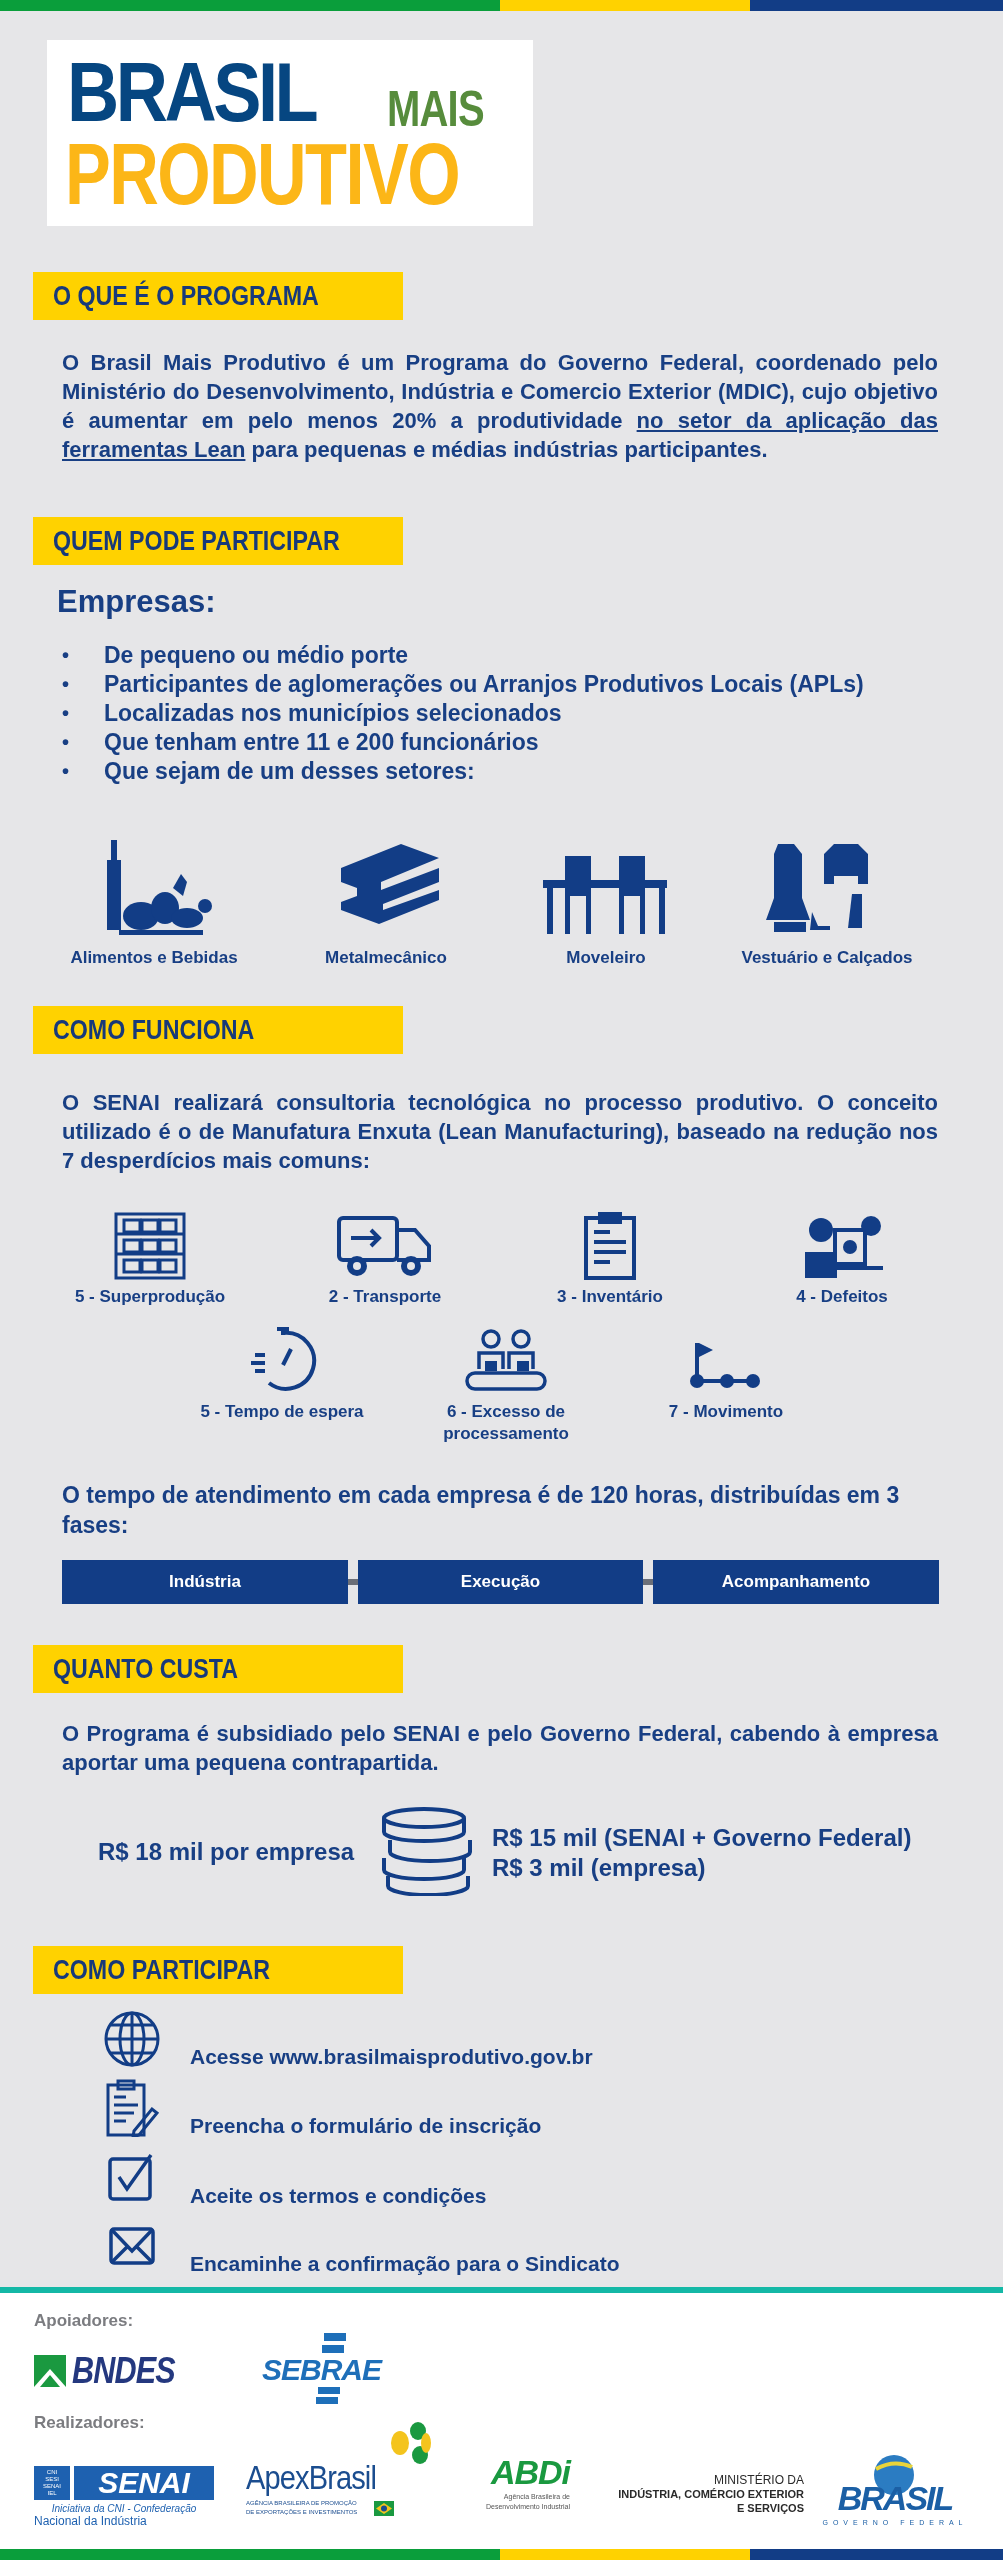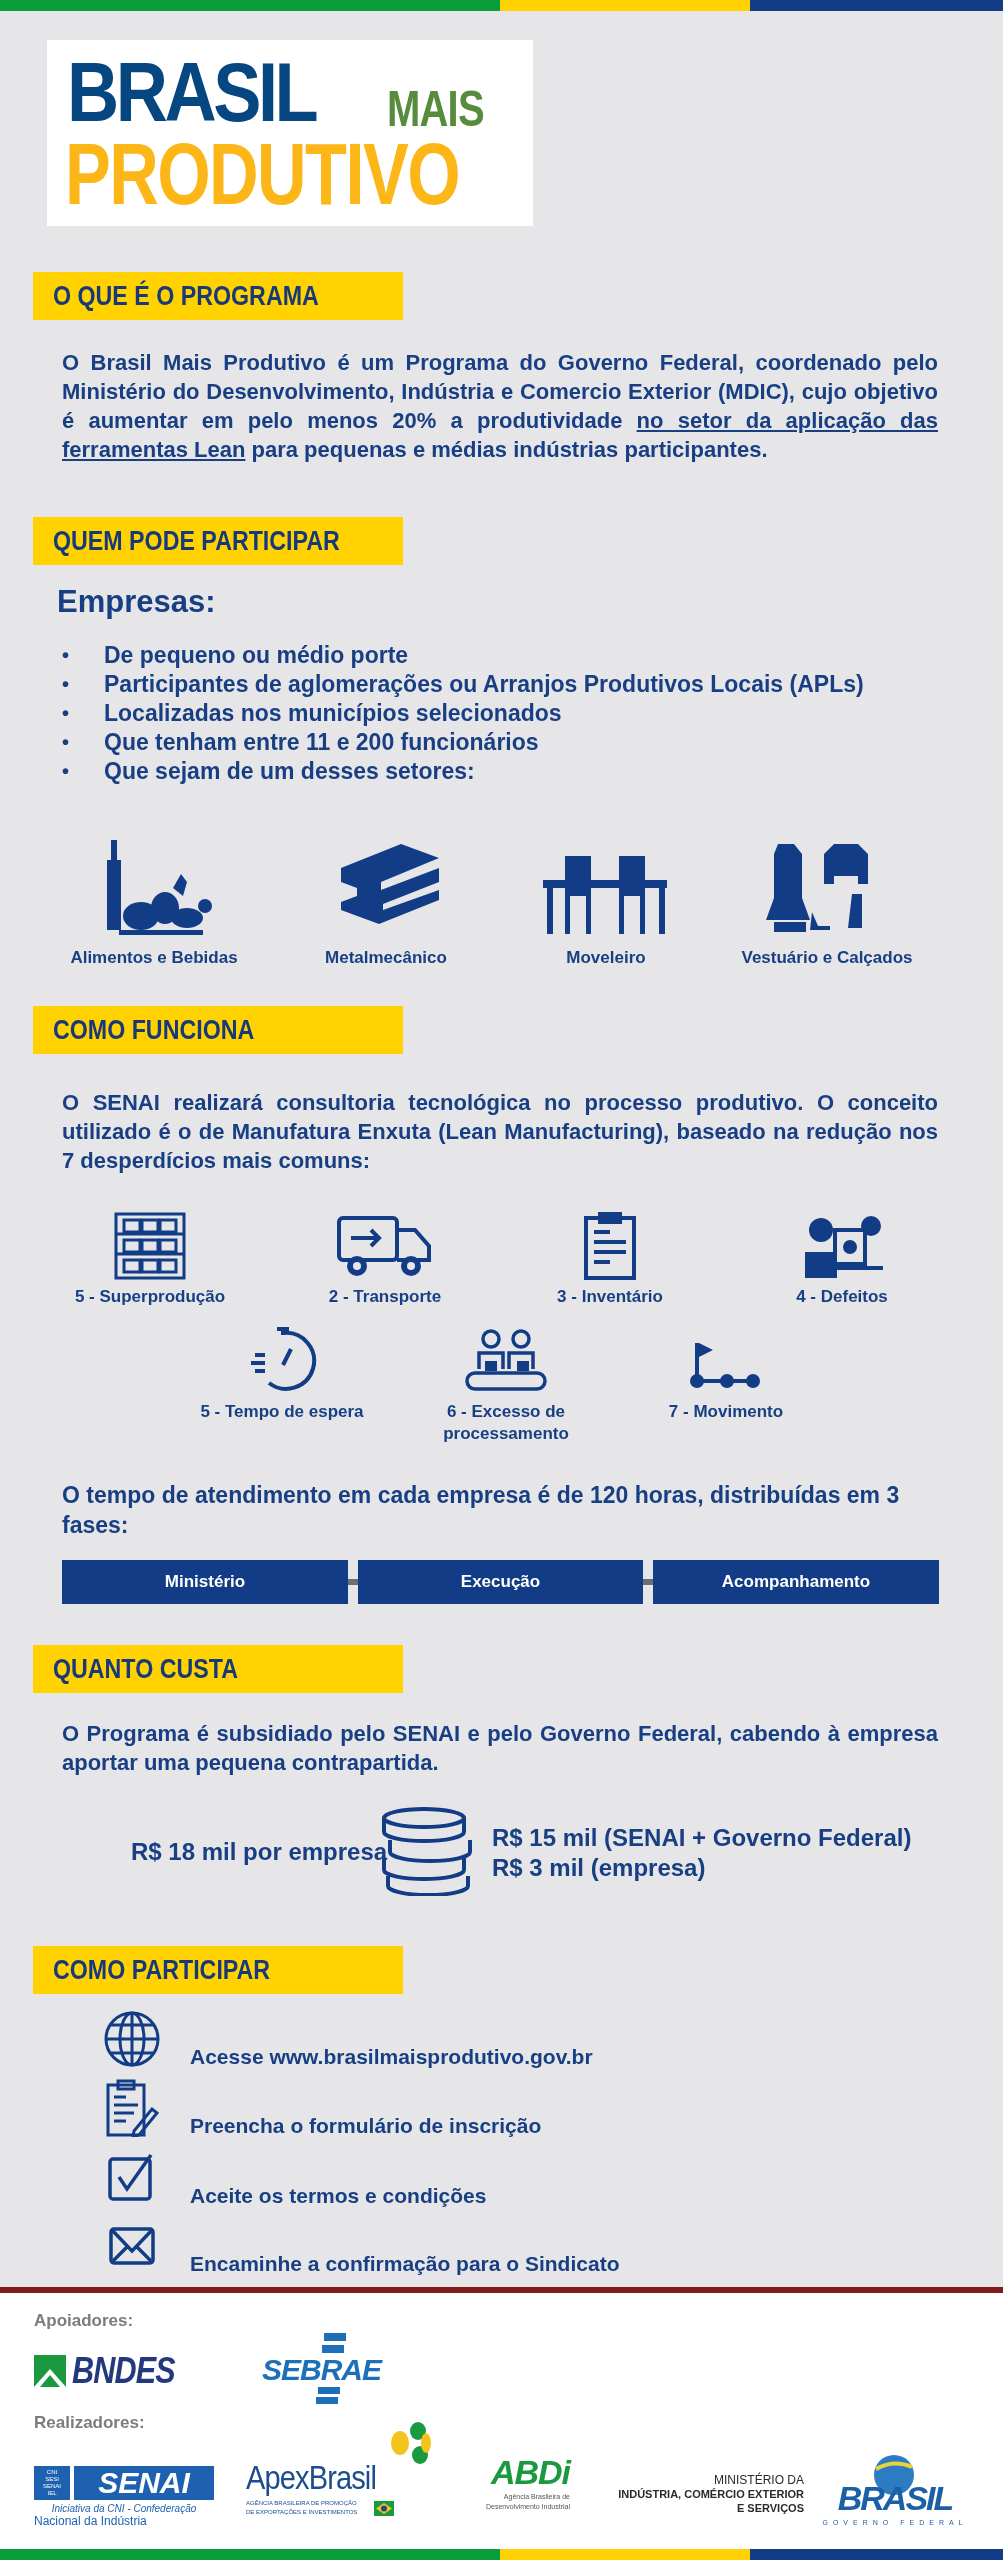--- a/index.html
+++ b/index.html
@@ -65,28 +65,28 @@
   .sector .lbl { font-weight: 700; font-size: 17px; color: #183f84; margin-top: 10px; }
 
   .waste { position: absolute; width: 200px; text-align: center; }
   .waste svg { display: block; margin: 0 auto; }
   .waste .lbl { font-weight: 700; font-size: 17px; line-height: 22px; color: #183f84; margin-top: 6px; }
 
   .phases { position: absolute; left: 62px; top: 1560px; width: 877px; height: 44px; display: flex; align-items: center; }
   .phase { background: #123d86; color: #fff; height: 44px; display: flex; align-items: center; justify-content: center; font-weight: 700; font-size: 17px; }
   .phase-link { width: 10px; height: 6px; background: #6b6f78; }
 
-  .cost-main { position: absolute; left: 98px; top: 1838px; font-weight: 700; font-size: 24px; color: #183f84; margin-left: 33px; }
+  .cost-main { position: absolute; left: 98px; top: 1838px; font-weight: 700; font-size: 24px; color: #183f84; }
   .cost-split { position: absolute; left: 492px; top: 1823px; font-weight: 700; font-size: 24px; line-height: 30px; color: #183f84; }
 
   .step { position: absolute; left: 100px; display: flex; align-items: center; }
   .step .ico { width: 64px; display: flex; justify-content: center; }
   .step .txt { margin-left: 26px; font-weight: 700; font-size: 21px; color: #183f84; margin-top: 36px; }
 
-  .footer { position: absolute; left: 0; top: 2287px; width: 1003px; height: 262px; background: #ffffff; border-top: 6px solid #7f1d1d; }
+  .footer { position: absolute; left: 0; top: 2287px; width: 1003px; height: 262px; background: #ffffff; border-top: 6px solid #14b8a6; }
   .ft-label { position: absolute; left: 34px; font-weight: 700; font-size: 17px; color: #7b7c80; }
 </style>
 </head>
 <body>
 
 <div class="flagbar" style="top:0">
   <div class="g"></div>
   <div class="y"></div>
   <div class="b"></div>
 </div>
@@ -274,21 +274,21 @@
     <circle cx="16" cy="56" r="7" fill="#123d86"></circle>
       <circle cx="46" cy="56" r="7" fill="#123d86"></circle>
       <circle cx="72" cy="56" r="7" fill="#123d86"></circle>
   </svg>
   <div class="lbl">7 - Movimento</div>
 </div>
 
 <p class="para" style="top:1480px;font-size:23px;line-height:30px;text-align:left">O tempo de atendimento em cada empresa é de 120 horas, distribuídas em 3 fases:</p>
 
 <div class="phases">
-  <div class="phase" style="width:286px">Ministério</div>
+  <div class="phase" style="width:286px">Indústria</div>
   <div class="phase-link"></div>
   <div class="phase" style="width:285px">Execução</div>
   <div class="phase-link"></div>
   <div class="phase" style="width:286px">Acompanhamento</div>
 </div>
 
 <div class="banner" style="top:1645px">
   <span>QUANTO CUSTA</span>
 </div>
 <p class="para" style="top:1719px">O Programa é subsidiado pelo SENAI e pelo Governo Federal, cabendo à empresa aportar uma pequena contrapartida.</p>

